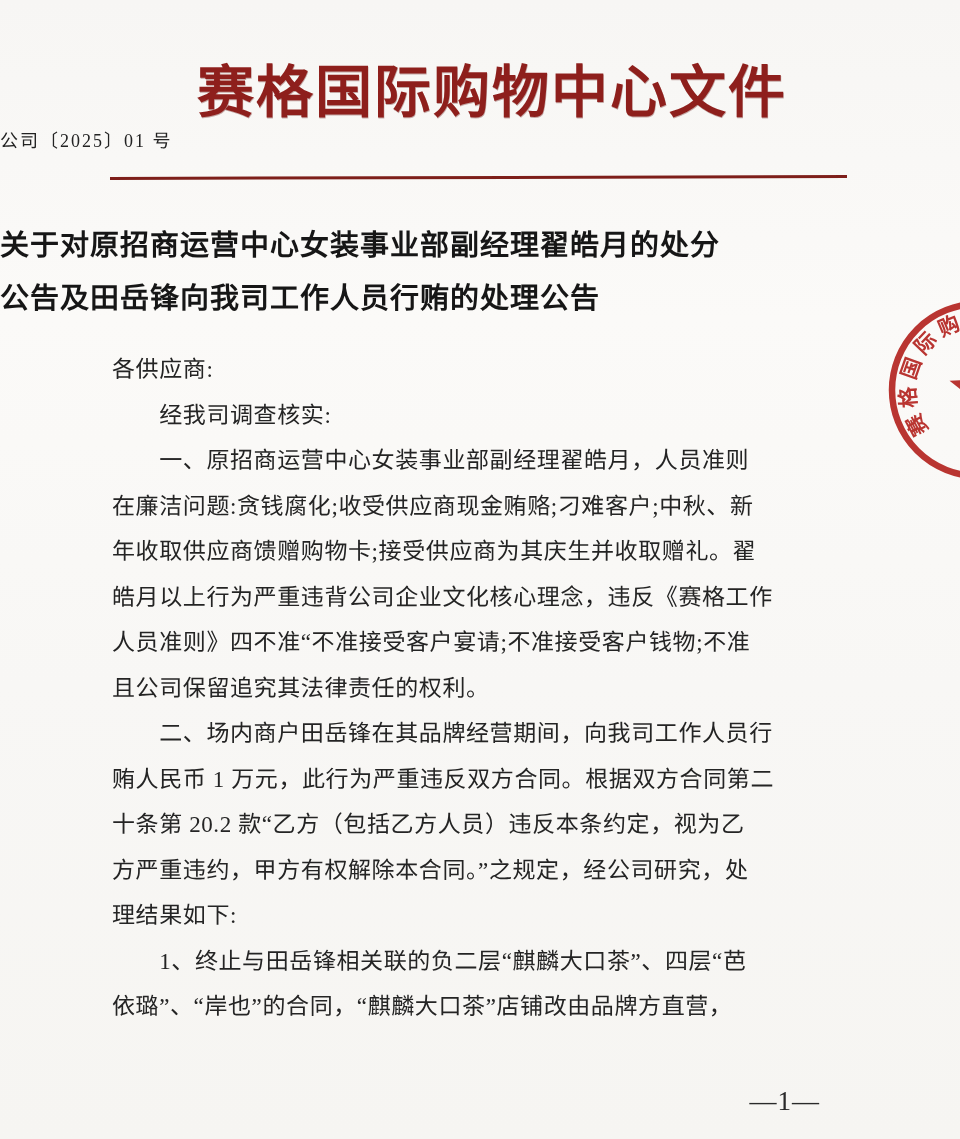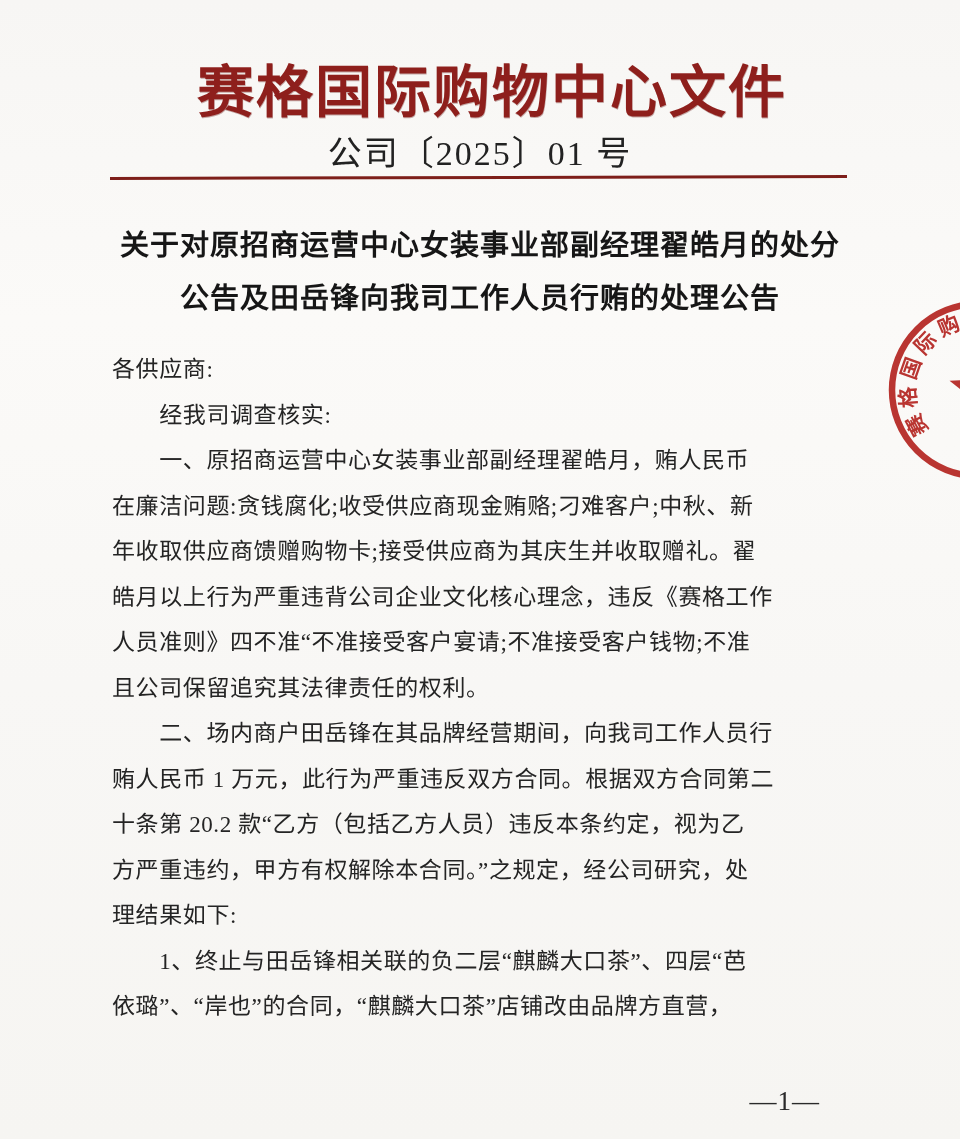--- a/index.html
+++ b/index.html
@@ -29,40 +29,39 @@
     letter-spacing: 2px;
     color: #8e1f1c;
     text-shadow: 0.5px 0.5px 0.5px rgba(100, 20, 16, 0.35);
     font-family: "Liberation Serif", "DejaVu Serif", serif;
   }
   .doc-number {
     position: absolute;
     top: 126px;
     left: 0;
     width: 100%;
-    text-align: center;
-    font-size: 34px;
+    text-align: left;
+    font-size: 18px;
     letter-spacing: 2px;
     color: #222;
   }
   .red-rule {
     position: absolute;
     top: 176px;
     left: 110px;
     width: 737px;
     height: 3px;
     background: #7e1f1a;
     transform: rotate(-0.15deg);
   }
   .subject {
     position: absolute;
     top: 219px;
     left: 0;
     width: 100%;
-    text-align: center;
     font-size: 29px;
     font-weight: 700;
     line-height: 53px;
     letter-spacing: 1px;
     color: #161616;
     font-family: "Liberation Sans", "DejaVu Sans", sans-serif;
   }
   .body-text {
     position: absolute;
     top: 347px;
@@ -113,21 +112,21 @@
   <div class="red-rule"></div>
 
   <div class="subject">
     <div>关于对原招商运营中心女装事业部副经理翟皓月的处分</div>
     <div>公告及田岳锋向我司工作人员行贿的处理公告</div>
   </div>
 
   <div class="body-text">
       <div class="body-line">各供应商:</div>
       <div class="body-line">　　经我司调查核实:</div>
-      <div class="body-line">　　一、原招商运营中心女装事业部副经理翟皓月，贿人民币</div>
+      <div class="body-line">　　一、原招商运营中心女装事业部副经理翟皓月，人员准则</div>
       <div class="body-line">在廉洁问题:贪钱腐化;收受供应商现金贿赂;刁难客户;中秋、新</div>
       <div class="body-line">年收取供应商馈赠购物卡;接受供应商为其庆生并收取赠礼。翟</div>
       <div class="body-line">皓月以上行为严重违背公司企业文化核心理念，违反《赛格工作</div>
       <div class="body-line">人员准则》四不准“不准接受客户宴请;不准接受客户钱物;不准</div>
       <div class="body-line">且公司保留追究其法律责任的权利。</div>
       <div class="body-line">　　二、场内商户田岳锋在其品牌经营期间，向我司工作人员行</div>
       <div class="body-line">贿人民币 1 万元，此行为严重违反双方合同。根据双方合同第二</div>
       <div class="body-line">十条第 20.2 款“乙方（包括乙方人员）违反本条约定，视为乙</div>
       <div class="body-line">方严重违约，甲方有权解除本合同。”之规定，经公司研究，处</div>
       <div class="body-line">理结果如下:</div>

